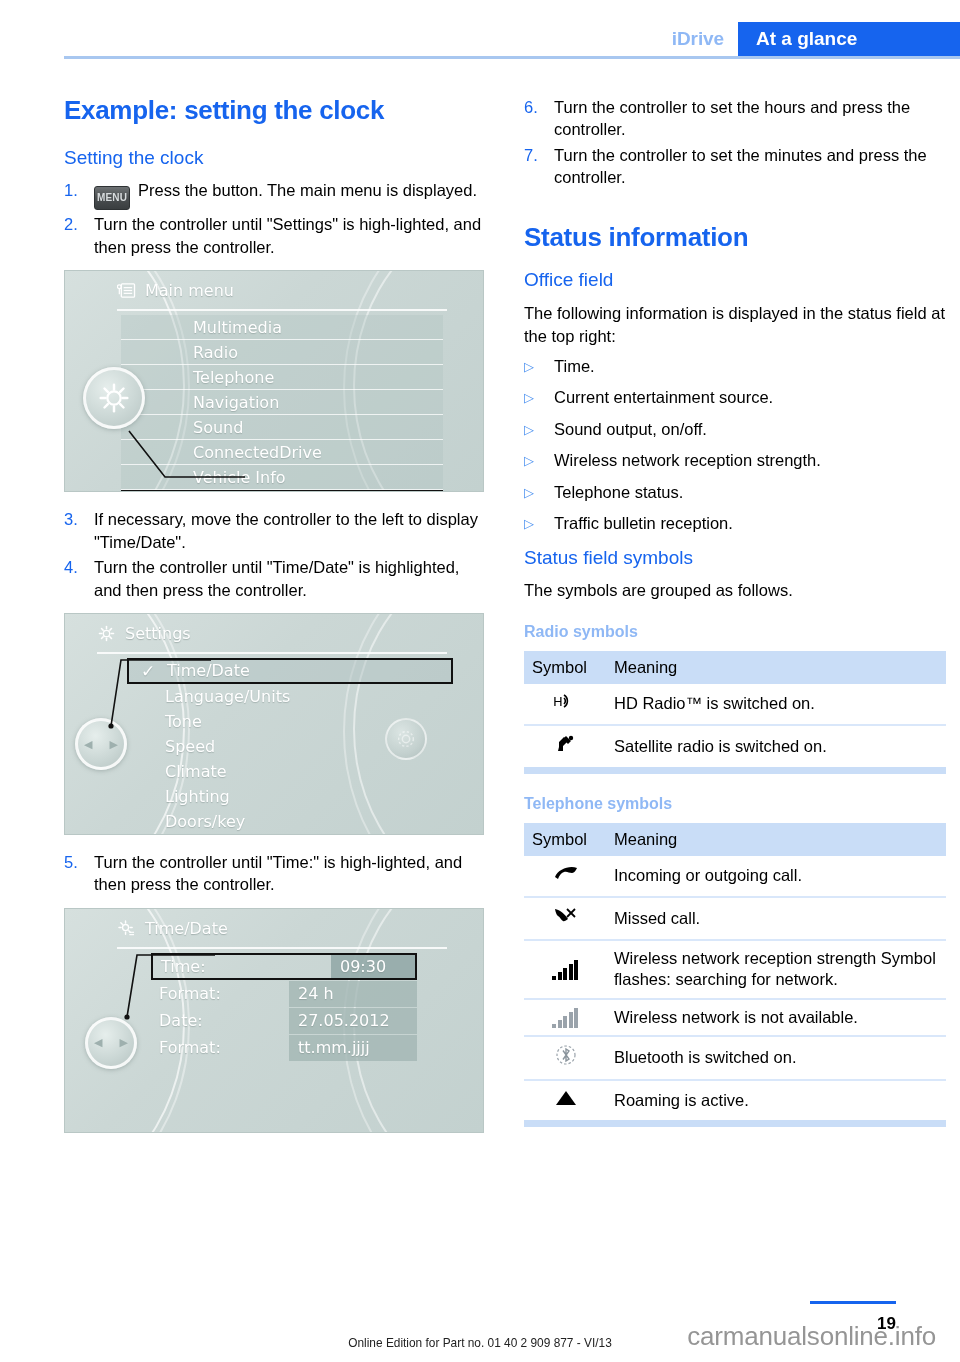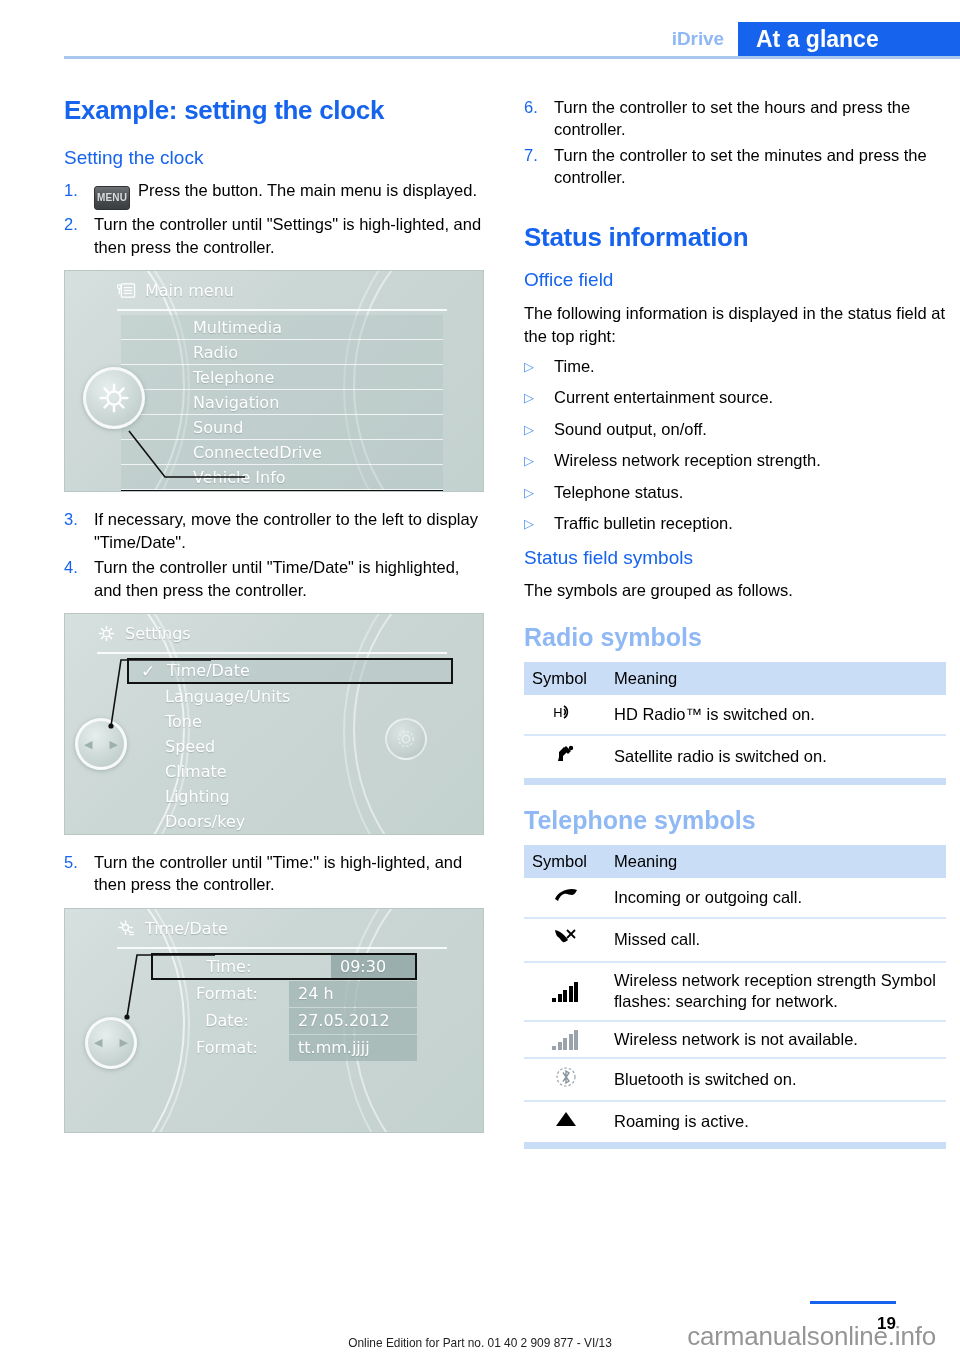--- a/index.html
+++ b/index.html
@@ -19,21 +19,21 @@
   .header-tabs {
     position: absolute; right: 0; top: 22px;
     display: flex; align-items: stretch; height: 34px;
   }
   .tab-idrive {
     color: #8fb8f5; font-weight: bold; font-size: 19px;
     display: flex; align-items: center; padding: 0 14px 0 0;
     letter-spacing: -0.1px;
   }
   .tab-active {
-    background: #1664ee; color: #ffffff; font-weight: bold; font-size: 23px;
+    background: #1664ee; color: #ffffff; font-weight: bold; font-size: 19px;
     display: flex; align-items: center; padding: 0 18px 0 18px;
     min-width: 222px;
   }
   .header-rule {
     position: absolute; left: 64px; right: 0; top: 56px;
     height: 3px; background: #a8c7f0;
   }
 
   
   .columns {
@@ -45,21 +45,21 @@
 
   h1.title {
     color: #1664ee; font-size: 26px; font-weight: bold;
     letter-spacing: -0.3px; margin-bottom: 22px; line-height: 1.1;
   }
   h2.sub {
     color: #1664ee; font-size: 19px; font-weight: normal;
     margin-bottom: 10px; line-height: 1.2;
   }
   h2.sub-light {
-    color: #8fb8f5; font-size: 25px; font-weight: bold;
+    color: #8fb8f5; font-size: 16px; font-weight: bold;
     margin-bottom: 10px; margin-top: 20px; line-height: 1.2;
   }
   .para {
     font-size: 16.5px; line-height: 1.36; margin-bottom: 8px;
   }
 
   
   ol.steps { list-style: none; }
   .step {
     display: flex; font-size: 16.5px; line-height: 1.36;
@@ -159,21 +159,21 @@
   }
 
   
   .id-kv { position: absolute; left: 86px; top: 44px; right: 66px; }
   .kv-row {
     display: flex; height: 26px; align-items: center;
     color: #ffffff; font-size: 16px; margin-bottom: 1px;
     text-shadow: 0 1px 1px rgba(120,135,133,0.45);
   }
   .kv-row.sel { border: 2px solid #111; height: 27px; }
-  .kv-key { width: 138px; padding-left: 14px; text-align: center; }
+  .kv-key { width: 138px; padding-left: 8px; }
   .kv-val {
     flex: 1; background: rgba(160,180,178,0.75); height: 100%;
     display: flex; align-items: center; padding-left: 9px;
   }
   .kv-row.sel .kv-val { background: rgba(148,170,168,0.9); margin-left: 40px; }
 
   
   .knob {
     position: absolute; border-radius: 50%;
     background: radial-gradient(circle at 38% 32%, #e6eeec 0%, #ccd8d6 55%, #b6c4c2 100%);

